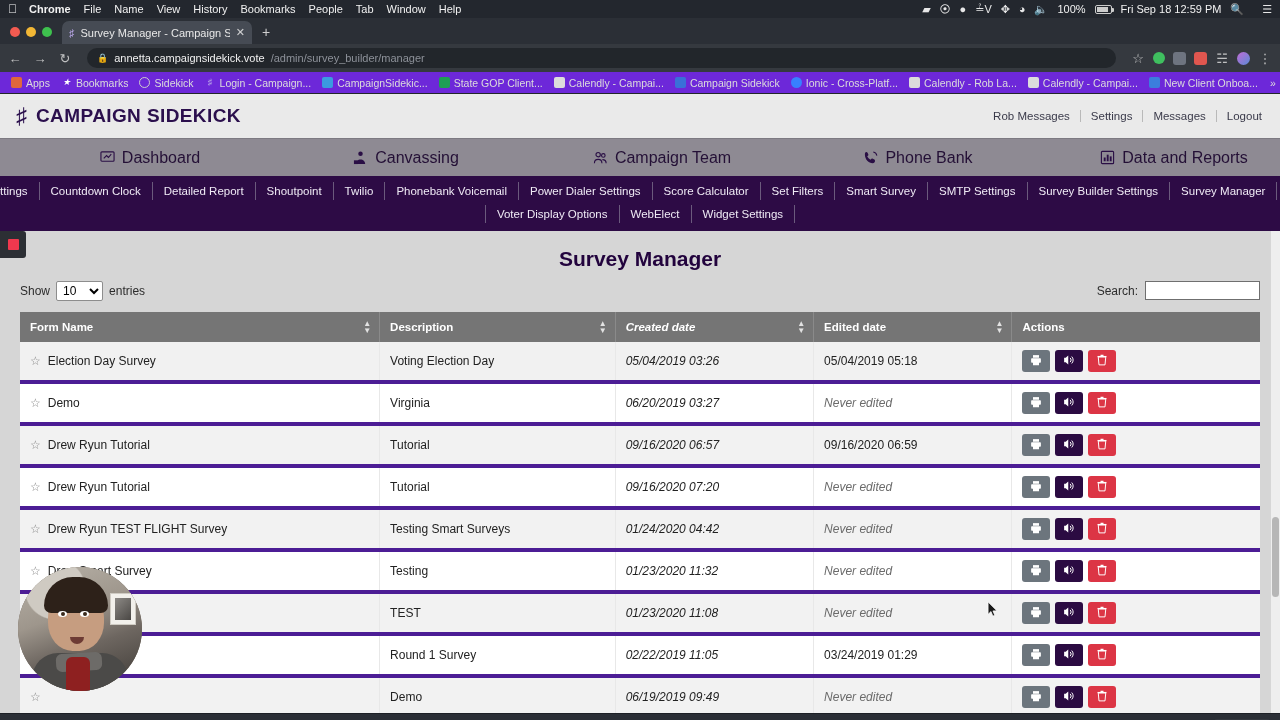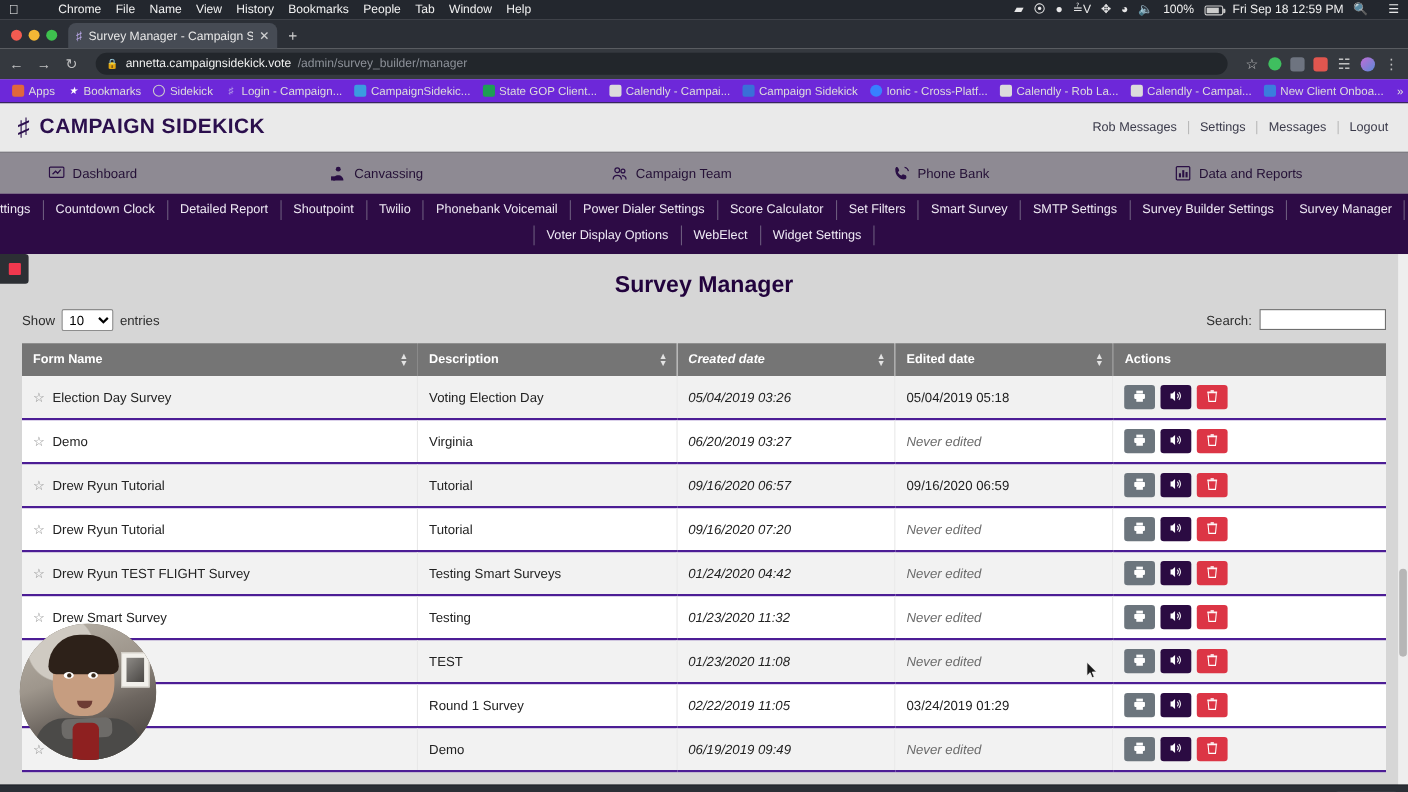--- a/index.html
+++ b/index.html
@@ -10,21 +10,21 @@
     -webkit-font-smoothing: antialiased;
   }
 
   
   .macbar {
     height: 18px; background: #23272e; display: flex; align-items: center;
     padding: 0 8px; color: #f2f2f2; font-size: 11px; position: relative;
   }
   .macbar .apple { font-size: 12px; margin-right: 12px; line-height: 1; }
   .macbar .mitem { margin-right: 13px; white-space: nowrap; }
-  .macbar .mitem.bold { font-weight: normal; margin-left: 24px; }
+  .macbar .mitem.bold { font-weight: bold; }
   .macbar .right { margin-left: auto; display: flex; align-items: center; gap: 9px; }
   .macbar .right .ic { font-size: 11px; opacity: .95; line-height: 1; }
   .macbar .right .txt { font-size: 11px; white-space: nowrap; }
   .batt {
     display:inline-block; width: 17px; height: 9px; border: 1px solid #ccc;
     border-radius: 2px; position: relative; vertical-align: middle;
   }
   .batt::after { content:""; position:absolute; right:-3px; top:2px; width:2px; height:4px; background:#ccc; border-radius:0 1px 1px 0;}
   .batt i { position:absolute; left:1px; top:1px; bottom:1px; width: 11px; background:#ccc; display:block; }
 
@@ -85,22 +85,22 @@
   .hdr-links { display: flex; align-items: center; color: #3a3a4a; font-size: 11.5px; }
   .hdr-links a { padding: 0 10px; color: #3a3a4a; text-decoration: none; border-right: 1px solid #b9b9b9; }
   .hdr-links a:last-child { border-right: none; padding-right: 2px; }
 
   
   .mainnav {
     height: 38px; background: #8e8a93; display: flex; align-items: center;
     border-top: 1px solid #7d7a82;
   }
   .mainnav .ni {
-    flex: 1; display: flex; align-items: center; gap: 7px;
-    color: #241036; font-size: 12px; height: 100%; padding-left: 44px;
+    flex: 1; display: flex; align-items: center; justify-content: center; gap: 7px;
+    color: #241036; font-size: 16px; height: 100%; padding-left: 44px;
   }
   .mainnav .ni svg { width: 15px; height: 15px; fill: #2a0f45; flex: none; }
 
   
   .subnav { background: #2d0b45; padding: 6px 18px 8px; }
   .subrow { display: flex; justify-content: center; flex-wrap: nowrap; }
   .subrow .si {
     color: #efeaf5; font-size: 11.5px; padding: 3px 11px;
     border-right: 1px solid #6b5a7d; white-space: nowrap;
   }
@@ -129,21 +129,21 @@
   table.dt thead th {
     background: #757575; color: #fff; text-align: left; font-size: 11.5px;
     padding: 9px 10px; font-weight: bold; border-right: 1px solid #8a8a8a; position: relative;
   }
   table.dt thead th:last-child { border-right: none; }
   table.dt thead th .sortic {
     position: absolute; right: 8px; top: 50%; transform: translateY(-50%);
     font-size: 8px; line-height: 7px; color: #e3e3e3;
   }
   table.dt tbody td {
-    font-size: 12px; color: #222; padding: 8px 10px; border-bottom: 2px solid #4c1d95;
+    font-size: 12px; color: #222; padding: 8px 10px; border-bottom: 4px solid #4c1d95;
     border-right: 1px solid #e8e8e8; height: 36.5px;
   }
   table.dt tbody td:last-child { border-right: none; }
   table.dt tbody tr.odd td { background: #f2f2f2; }
   table.dt tbody tr.even td { background: #fff; }
   .star { color: #8a8a8a; margin-right: 7px; font-size: 12px; }
   .never { color: #6b6b6b; font-style: italic; }
   .acts { display: flex; gap: 5px; }
   .btn-act {
     width: 28px; height: 22px; border-radius: 3px; display: flex; align-items: center;

